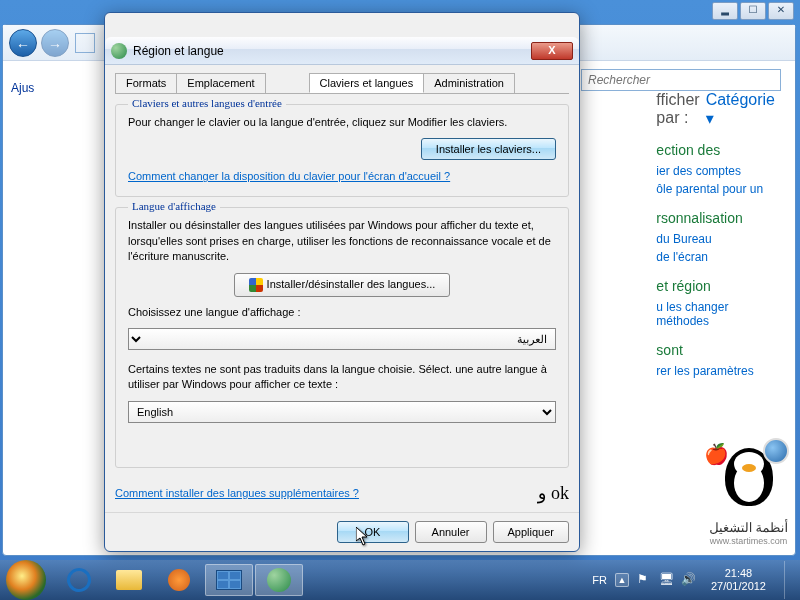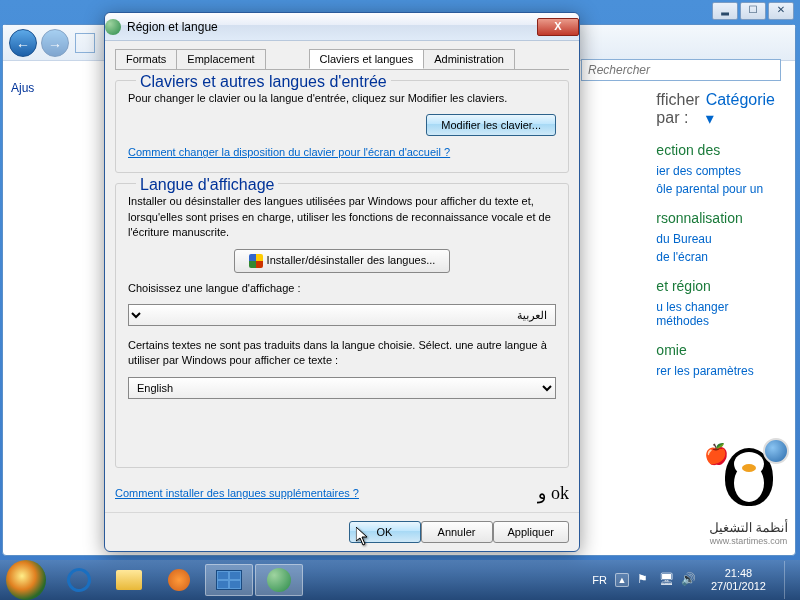--- a/index.html
+++ b/index.html
@@ -18,46 +18,46 @@
 .ic1 { background: radial-gradient(circle, #ffd84c, #d99400); box-shadow: inset 0 0 0 4px #3a7c2a; }
 .ic2 { background: radial-gradient(circle at 30% 30%, #7fc5f0, #1a6fb0); border-radius: 50%; }
 .ic3 { background: linear-gradient(135deg, #3a7fc8, #1a4a88); }
 .ic4 { background: linear-gradient(to bottom, #c8e0a8, #5a9a2a); }
 .ic5 { background: linear-gradient(135deg, #b0b0b0, #707070); border-radius: 50%; }
 .bg-right { flex: 1; padding: 30px 20px 10px 20px; }
 .right-top { display: flex; justify-content: flex-end; font-size: 16px; color: #555; margin-bottom: 10px; }
 .right-top a { color: #0066cc; margin-left: 6px; }
 .cat-head { color: #1a7a3a; font-size: 14px; margin: 14px 0 6px; }
 .cat-link { color: #0066cc; font-size: 12px; display: block; margin: 4px 0; }
-.search-box { position: absolute; top: 34px; right: 14px; width: 200px; height: 22px; border: 1px solid #8ab0d8; background: #fff; font-size: 12px; padding: 2px 6px; color: #888; font-style: italic; }
+.search-box { position: absolute; top: 44px; right: 14px; width: 200px; height: 22px; border: 1px solid #8ab0d8; background: #fff; font-size: 12px; padding: 2px 6px; color: #888; font-style: italic; }
 
 
 .top-ctrls { position: absolute; top: 2px; right: 6px; display: flex; gap: 2px; }
 .tc-btn { width: 26px; height: 18px; background: linear-gradient(#eaf1fa,#d0ddec); border: 1px solid #7a9cc4; border-radius: 2px; font-size: 10px; text-align: center; line-height: 14px; color: #2a4a6a; }
 
 
 .dialog { position: absolute; top: 12px; left: 104px; width: 476px; height: 540px; background: #f0f0f0; border: 1px solid #2a5a9a; border-radius: 6px; box-shadow: 0 4px 20px rgba(0,0,0,0.4); display: flex; flex-direction: column; }
-.dlg-title { height: 28px; background: linear-gradient(to bottom, #fdfdfe, #e8eef8 45%, #d4e0f0 46%, #e0ebf8); border-radius: 6px 6px 0 0; display: flex; align-items: center; padding: 0 0; border-bottom: 1px solid #b8c8dc; }
+.dlg-title { height: 28px; background: linear-gradient(to bottom, #fdfdfe, #e8eef8 45%, #d4e0f0 46%, #e0ebf8); border-radius: 6px 6px 0 0; display: flex; align-items: center; padding: 0 6px; border-bottom: 1px solid #b8c8dc; margin-top: 24px; }
 .dlg-title-icon { width: 16px; height: 16px; background: radial-gradient(circle at 30% 30%, #9fd4a0, #2a8a4a); border-radius: 50%; margin-right: 6px; }
 .dlg-title-text { font-size: 12px; color: #000; flex: 1; }
 .dlg-close { width: 42px; height: 18px; background: linear-gradient(to bottom, #ea9a8a, #c0392b); border: 1px solid #8a2218; border-radius: 2px; color: #fff; font-size: 11px; text-align: center; line-height: 15px; font-weight: bold; }
 .dlg-body { flex: 1; padding: 8px 10px; display: flex; flex-direction: column; }
 .tabs { display: flex; border-bottom: 1px solid #b0b0b0; margin-bottom: 10px; }
 .tab { padding: 3px 10px; font-size: 11px; border: 1px solid #b0b0b0; border-bottom: none; background: #f0f0f0; margin-right: -1px; cursor: pointer; position: relative; top: 0; }
 .tab.active { background: #fff; border-bottom: 1px solid #fff; z-index: 1; margin-left: 44px; }
 .group { border: 1px solid #d0d0d0; border-radius: 3px; padding: 10px 12px 12px; margin-bottom: 10px; position: relative; }
-.group-title { position: absolute; top: -8px; left: 20px; background: #f0f0f0; padding: 0 4px; font-size: 16px; color: #003399; }
+.group-title { position: absolute; top: -8px; left: 12px; background: #f0f0f0; padding: 0 4px; font-size: 11px; color: #003399; font-family: Liberation Serif, serif; }
 .group p { font-size: 11px; color: #000; margin-bottom: 8px; line-height: 1.4; }
 .btn { padding: 4px 14px; font-size: 11px; background: linear-gradient(to bottom, #fdfdfd, #e8e8e8); border: 1px solid #888; border-radius: 3px; cursor: pointer; }
 .btn.default { background: linear-gradient(to bottom, #eaf6fd, #bee6fd 45%, #a7d9f5 46%, #cfe9f8); border-color: #2c628b; }
 .btn-row { display: flex; justify-content: flex-end; margin-bottom: 6px; }
 .btn-center { display: flex; justify-content: center; margin: 8px 0; }
 .link { color: #0066cc; font-size: 11px; text-decoration: underline; cursor: pointer; }
 .select { width: 100%; height: 22px; border: 1px solid #888; background: linear-gradient(#fff,#eee); font-size: 11px; padding: 2px 4px; }
-.dlg-footer { padding: 8px 10px; display: flex; justify-content: flex-end; border-top: 1px solid #d8d8d8; }
+.dlg-footer { padding: 8px 10px; display: flex; justify-content: flex-end; gap: 6px; border-top: 1px solid #d8d8d8; }
 .dlg-footer .btn { min-width: 72px; }
 .annotation { font-size: 18px; font-family: "Comic Sans MS", cursive; color: #000; }
 .shield { display: inline-block; width: 14px; height: 14px; vertical-align: middle; background: conic-gradient(#ffcc00 0 25%, #cc3300 25% 50%, #338833 50% 75%, #3366cc 75% 100%); border-radius: 2px; margin-right: 4px; }
 
 
 .taskbar { position: absolute; bottom: 0; left: 0; right: 0; height: 40px; background: linear-gradient(to bottom, rgba(90,130,180,0.7), rgba(30,60,100,0.8)); display: flex; align-items: center; padding: 0 6px; }
 .start { width: 40px; height: 40px; background: radial-gradient(circle at 40% 40%, #ffee88, #e08020 40%, #2a6a2a 70%); border-radius: 50%; margin-right: 8px; }
 .tb-item { width: 48px; height: 32px; margin: 0 1px; border-radius: 2px; display: flex; align-items: center; justify-content: center; }
 .tb-item.active { background: rgba(255,255,255,0.25); border: 1px solid rgba(255,255,255,0.4); }
 .tb-ie { width: 24px; height: 24px; border: 3px solid #1a6fc0; border-radius: 50%; transform: rotate(-15deg); }
@@ -121,21 +121,21 @@
         <a>Catégorie ▾</a>
       </div>
       <div class="cat-head">ection des</div>
       <a class="cat-link">ier des comptes</a>
       <a class="cat-link">ôle parental pour un</a>
       <div class="cat-head">rsonnalisation</div>
       <a class="cat-link">du Bureau</a>
       <a class="cat-link">de l'écran</a>
       <div class="cat-head">et région</div>
       <a class="cat-link">u les changer méthodes</a>
-      <div class="cat-head">omie</div>
+      <div class="cat-head">sont</div>
       <a class="cat-link">rer les paramètres</a>
     </div>
   </div>
 </div>
 
 <div class="dialog">
   <div class="dlg-title">
     <div class="dlg-title-icon"></div>
     <div class="dlg-title-text">Région et langue</div>
     <div class="dlg-close">X</div>
@@ -145,21 +145,21 @@
       <div class="tab">Formats</div>
       <div class="tab">Emplacement</div>
       <div class="tab active">Claviers et langues</div>
       <div class="tab">Administration</div>
     </div>
 
     <div class="group">
       <div class="group-title">Claviers et autres langues d'entrée</div>
       <p>Pour changer le clavier ou la langue d'entrée, cliquez sur Modifier les claviers.</p>
       <div class="btn-row">
-        <button class="btn default">Modifier les clavier...</button>
+        <button class="btn default">Installer les claviers...</button>
       </div>
       <a class="link">Comment changer la disposition du clavier pour l'écran d'accueil ?</a>
     </div>
 
     <div class="group" style="flex:1">
       <div class="group-title">Langue d'affichage</div>
       <p>Installer ou désinstaller des langues utilisées par Windows pour afficher du texte et, lorsqu'elles sont prises en charge, utiliser les fonctions de reconnaissance vocale et de l'écriture manuscrite.</p>
       <div class="btn-center">
         <button class="btn"><span class="shield"></span><span>Installer/désinstaller des langues...</span></button>
       </div>

